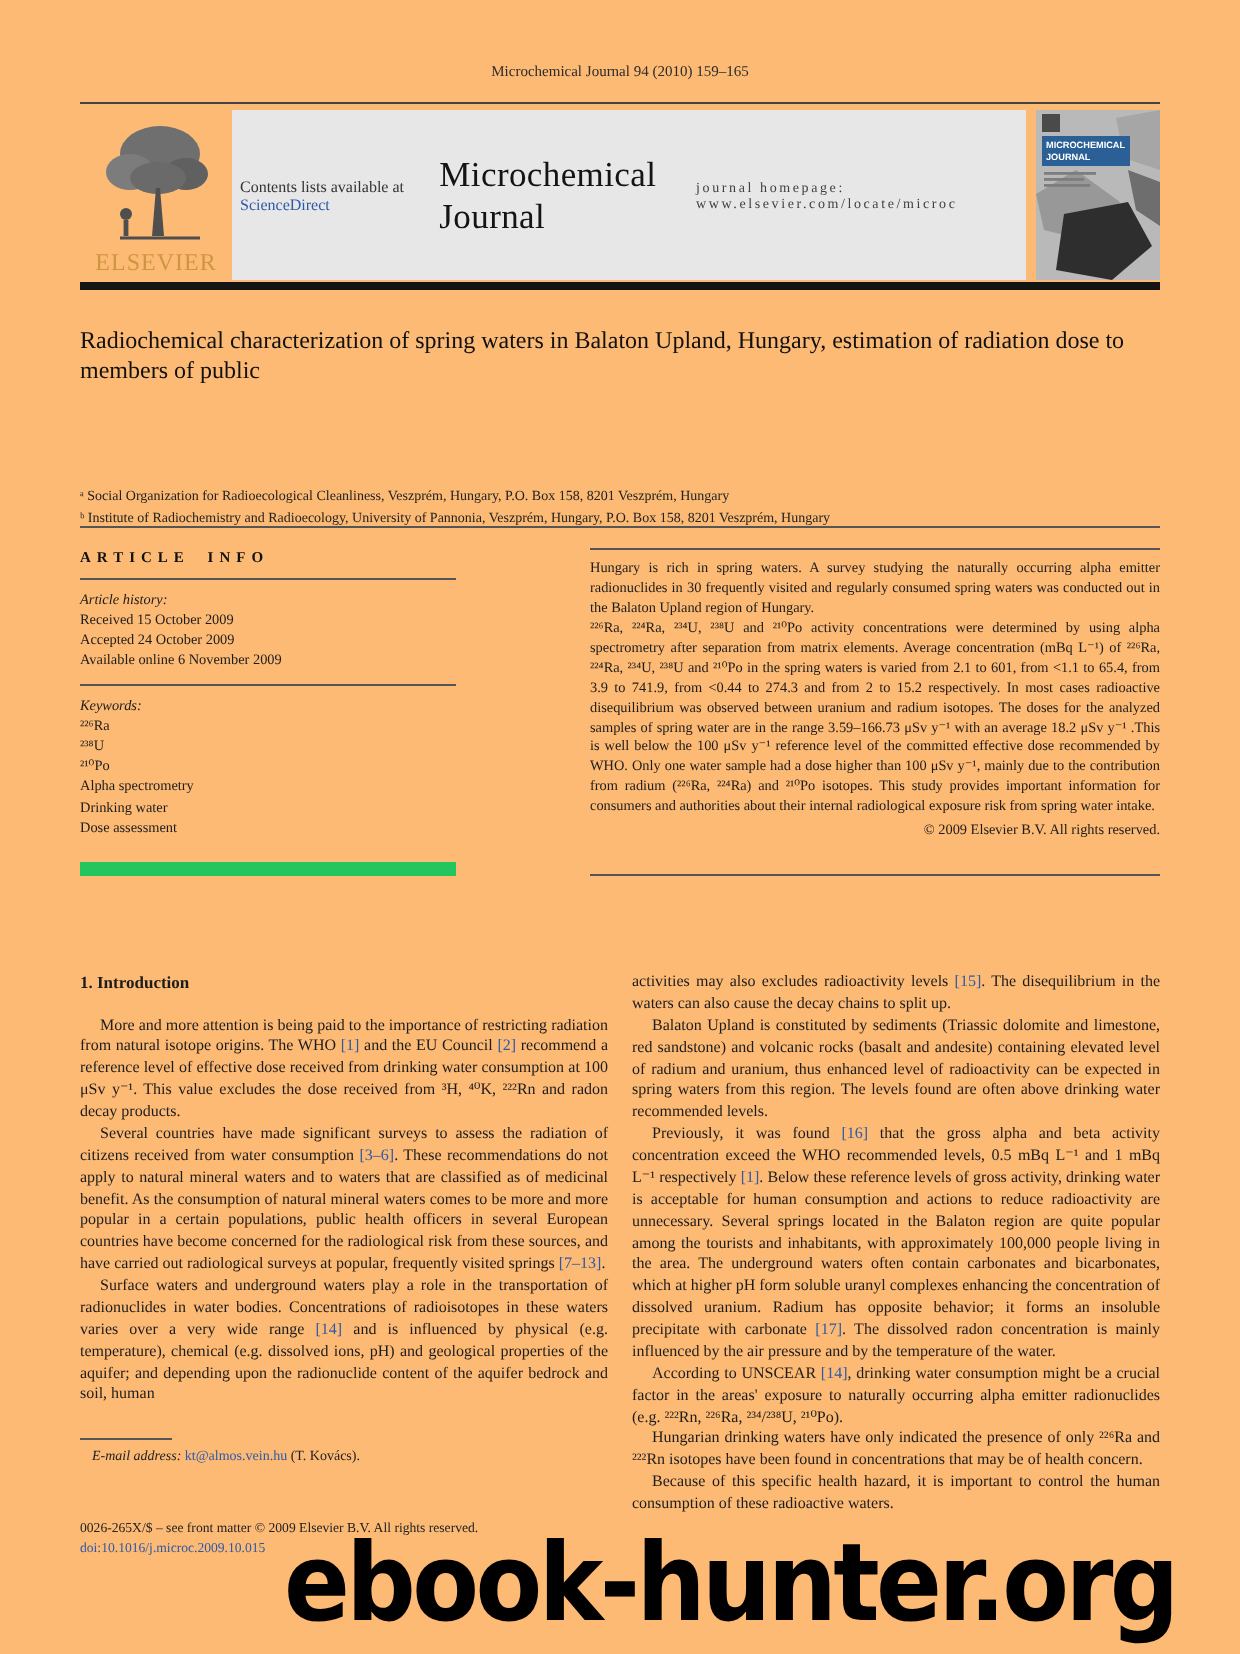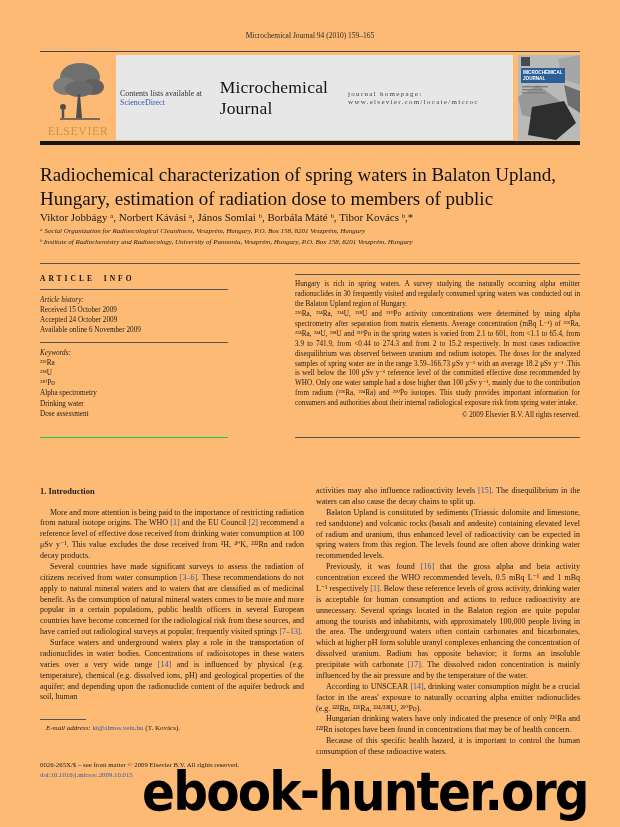--- a/index.html
+++ b/index.html
@@ -15,27 +15,27 @@
   .header-band{position:absolute; top:55px; left:40px; width:540px; height:85px; display:flex; align-items:stretch;}
   .logo-box{width:76px; flex:0 0 76px; display:flex; align-items:center; justify-content:center;}
   .gray-box{flex:1; background:#e7e7e7; display:flex; flex-direction:row; align-items:center; justify-content:space-between; padding:7px 4px 6px 4px; box-sizing:border-box;}
   .contents-line{font-size:8px; color:#333;}
   .sd-link{color:#2d59a8;}
   .journal-name{font-size:17.5px; color:#141414; letter-spacing:.2px;}
   .homepage-line{font-size:7px; letter-spacing:1.3px; color:#3f3f3f;}
   .cover-box{width:62px; flex:0 0 62px; margin-left:5px;}
   .thick-bar{position:absolute; top:141px; left:40px; width:540px; height:4px; background:#151515;}
   
-  .title{position:absolute; top:163px; left:40px; width:540px; font-size:19px; line-height:1.28; color:#111;}
+  .title{position:absolute; top:163px; left:40px; width:540px; font-size:12px; line-height:1.28; color:#111;}
   .authors{position:absolute; top:211px; left:40px; width:540px; font-size:11px; color:#1a1a1a;}
-  .affils{position:absolute; top:226px; left:40px; width:540px; font-size:7px; font-style:italic; line-height:1.5; color:#222;}
+  .affils{position:absolute; top:243px; left:40px; width:540px; font-size:7px; line-height:1.5; color:#222;}
   .rule-affil{position:absolute; top:263px; left:40px; width:540px; border-top:1px solid #555;}
   
   .info-abs{position:absolute; top:274px; left:40px; width:540px; height:164px; display:flex;}
-  .info-col{width:188px; flex:0 0 188px; margin-right:67px; border-bottom:1px solid #22c55e; font-size:7.2px; line-height:1.42;}
+  .info-col{width:188px; flex:0 0 188px; margin-right:67px; border-bottom:7px solid #22c55e; font-size:7.2px; line-height:1.42;}
   .abs-col{flex:1; border-bottom:1px solid #555; font-size:7.2px; line-height:1.38; position:relative;}
   .col-heading{font-size:7.5px; font-weight:bold; letter-spacing:3px; word-spacing:4px; color:#111; padding-bottom:4px;}
   .sub-rule{border-top:1px solid #555; margin-bottom:5px;}
   .it{font-style:italic;}
   .info-block{margin-bottom:6px;}
   .abs-col p{margin:0; text-align:justify;}
   .abs-copyright{text-align:right; margin-top:2px; font-size:7.2px;}
   
   .body-cols{position:absolute; top:450px; left:40px; width:540px; display:flex;}
   .bcol{width:264px; flex:0 0 264px; font-size:8px; line-height:1.36; text-align:justify;margin-top:36px;}
@@ -99,21 +99,20 @@
         <rect x="4" y="31" width="26" height="1.4" fill="#7d7d7d"></rect>
         <rect x="4" y="34" width="20" height="1.4" fill="#7d7d7d"></rect>
         <rect x="4" y="37" width="23" height="1.4" fill="#7d7d7d"></rect>
       </svg>
     </div>
   </div>
 
   <div class="thick-bar"></div>
 
   <div class="title">Radiochemical characterization of spring waters in Balaton Upland, Hungary, estimation of radiation dose to members of public</div>
-  <div class="authors">Viktor Jobbágy ᵃ, Norbert Kávási ᵃ, János Somlai ᵇ, Borbála Máté ᵇ, Tibor Kovács ᵇ,*</div>
   <div class="affils">
     <div>ᵃ Social Organization for Radioecological Cleanliness, Veszprém, Hungary, P.O. Box 158, 8201 Veszprém, Hungary</div>
     <div>ᵇ Institute of Radiochemistry and Radioecology, University of Pannonia, Veszprém, Hungary, P.O. Box 158, 8201 Veszprém, Hungary</div>
   </div>
   <div class="rule-affil"></div>
 
   <div class="info-abs">
     <div class="info-col">
       <div class="col-heading">ARTICLE INFO</div>
       <div class="sub-rule"></div>
@@ -143,21 +142,21 @@
   </div>
 
   <div class="body-cols">
     <div class="bcol left">
       <div class="sec-heading">1. Introduction</div>
       <p><span>More and more attention is being paid to the importance of restricting radiation from natural isotope origins. The WHO </span><span class="cite">[1]</span><span> and the EU Council </span><span class="cite">[2]</span><span> recommend a reference level of effective dose received from drinking water consumption at 100 μSv y⁻¹. This value excludes the dose received from ³H, ⁴⁰K, ²²²Rn and radon decay products.</span></p>
       <p><span>Several countries have made significant surveys to assess the radiation of citizens received from water consumption </span><span class="cite">[3–6]</span><span>. These recommendations do not apply to natural mineral waters and to waters that are classified as of medicinal benefit. As the consumption of natural mineral waters comes to be more and more popular in a certain populations, public health officers in several European countries have become concerned for the radiological risk from these sources, and have carried out radiological surveys at popular, frequently visited springs </span><span class="cite">[7–13]</span><span>.</span></p>
       <p><span>Surface waters and underground waters play a role in the transportation of radionuclides in water bodies. Concentrations of radioisotopes in these waters varies over a very wide range </span><span class="cite">[14]</span><span> and is influenced by physical (e.g. temperature), chemical (e.g. dissolved ions, pH) and geological properties of the aquifer; and depending upon the radionuclide content of the aquifer bedrock and soil, human</span></p>
     </div>
     <div class="bcol">
-      <p class="noindent"><span>activities may also influence radioactivity levels </span><span class="cite">[15]</span><span>. The disequilibrium in the waters can also cause the decay chains to split up.</span></p>
+      <p class="noindent"><span>activities may also excludes radioactivity levels </span><span class="cite">[15]</span><span>. The disequilibrium in the waters can also cause the decay chains to split up.</span></p>
       <p><span>Balaton Upland is constituted by sediments (Triassic dolomite and limestone, red sandstone) and volcanic rocks (basalt and andesite) containing elevated level of radium and uranium, thus enhanced level of radioactivity can be expected in spring waters from this region. The levels found are often above drinking water recommended levels.</span></p>
       <p><span>Previously, it was found </span><span class="cite">[16]</span><span> that the gross alpha and beta activity concentration exceed the WHO recommended levels, 0.5 mBq L⁻¹ and 1 mBq L⁻¹ respectively </span><span class="cite">[1]</span><span>. Below these reference levels of gross activity, drinking water is acceptable for human consumption and actions to reduce radioactivity are unnecessary. Several springs located in the Balaton region are quite popular among the tourists and inhabitants, with approximately 100,000 people living in the area. The underground waters often contain carbonates and bicarbonates, which at higher pH form soluble uranyl complexes enhancing the concentration of dissolved uranium. Radium has opposite behavior; it forms an insoluble precipitate with carbonate </span><span class="cite">[17]</span><span>. The dissolved radon concentration is mainly influenced by the air pressure and by the temperature of the water.</span></p>
       <p><span>According to UNSCEAR </span><span class="cite">[14]</span><span>, drinking water consumption might be a crucial factor in the areas' exposure to naturally occurring alpha emitter radionuclides (e.g. ²²²Rn, ²²⁶Ra, ²³⁴/²³⁸U, ²¹⁰Po).</span></p>
       <p><span>Hungarian drinking waters have only indicated the presence of only ²²⁶Ra and ²²²Rn isotopes have been found in concentrations that may be of health concern.</span></p>
       <p><span>Because of this specific health hazard, it is important to control the human consumption of these radioactive waters.</span></p>
     </div>
   </div>
 
   <div class="footnote">
     <div class="fn-rule"></div>

